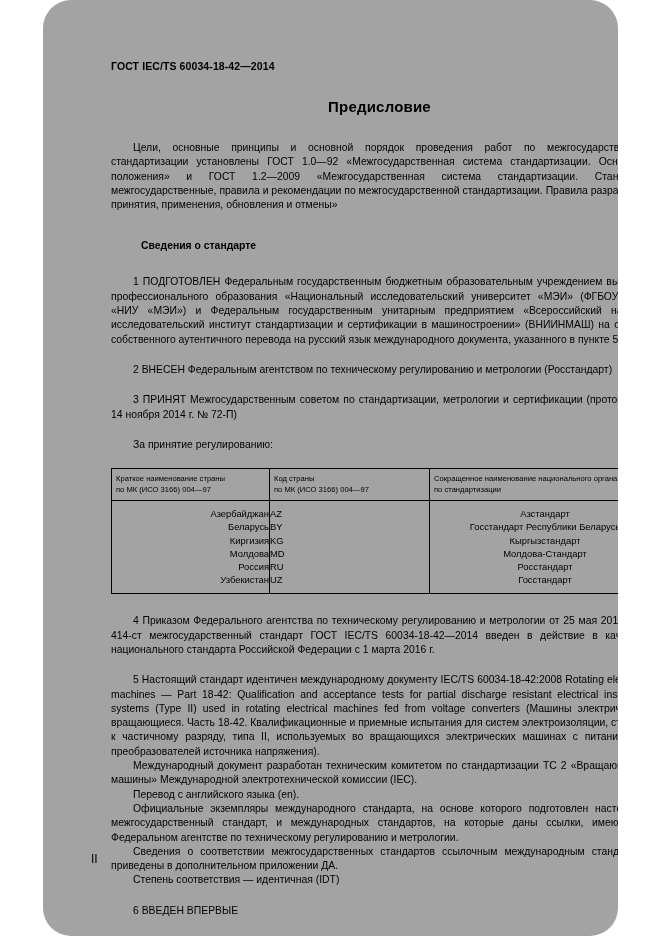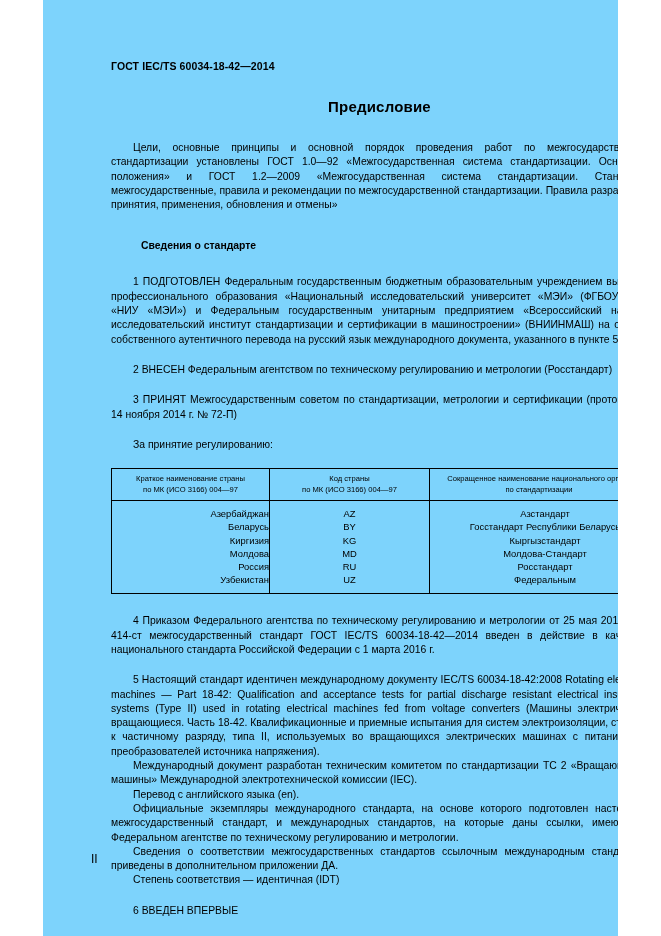--- a/index.html
+++ b/index.html
@@ -10,23 +10,24 @@
   }
   body {
     font-family: "Liberation Sans", sans-serif;
     color: #000000;
   }
   .page {
     position: relative;
     width: 575px;
     height: 936px;
     margin: 0 auto;
-    background: #7dd3fc;
+    background: #a3a3a3;
     box-sizing: border-box;
     overflow: hidden;
+    border-radius: 28px;
   }
   .content {
     position: absolute;
     left: 68px;
     top: 60px;
     width: 537px;
   }
   .doc-header {
     font-size: 10.5px;
     font-weight: bold;
@@ -64,21 +65,21 @@
   }
   table.country-table,
   table.country-table th,
   table.country-table td {
     border: 1px solid #000000;
   }
   table.country-table th {
     font-size: 7.6px;
     font-weight: normal;
     line-height: 10.5px;
-    text-align: center;
+    text-align: left;
     padding: 5px 4px 5px 4px;
     vertical-align: middle;
   }
   table.country-table td {
     font-size: 9.4px;
     line-height: 13px;
     vertical-align: top;
     border-top: none;
     border-bottom: none;
     padding: 0;
@@ -90,21 +91,21 @@
     margin: 0;
     padding: 6px 0 7px 0;
     list-style: none;
   }
   .cell-list li {
     font-size: 9.4px;
     line-height: 13.2px;
     white-space: nowrap;
   }
   .col-name .cell-list li { padding-left: 32px; text-align: right; }
-  .col-code .cell-list li { text-align: center; }
+  .col-code .cell-list li { }
   .col-org  .cell-list li { padding-left: 12px; text-align: center; }
   .page-number {
     position: absolute;
     left: 48px;
     top: 852px;
     font-size: 12px;
   }
 </style>
 </head>
 <body>
@@ -185,21 +186,21 @@
               <li>UZ</li>
             </ul>
           </td>
           <td class="col-org">
             <ul class="cell-list">
               <li>Азстандарт</li>
               <li>Госстандарт Республики Беларусь</li>
               <li>Кыргызстандарт</li>
               <li>Молдова-Стандарт</li>
               <li>Росстандарт</li>
-              <li>Федеральным</li>
+              <li>Госстандарт</li>
             </ul>
           </td>
         </tr>
       </tbody>
     </table>
 
     <div class="gap-lg"></div>
 
     <p class="para">4  Приказом Федерального агентства по техническому регулированию и метрологии от 25 мая 2015 г. № 414-ст межгосударственный стандарт ГОСТ IEC/TS 60034-18-42—2014 введен в действие в качестве национального стандарта Российской Федерации с 1 марта 2016 г.</p>
 

